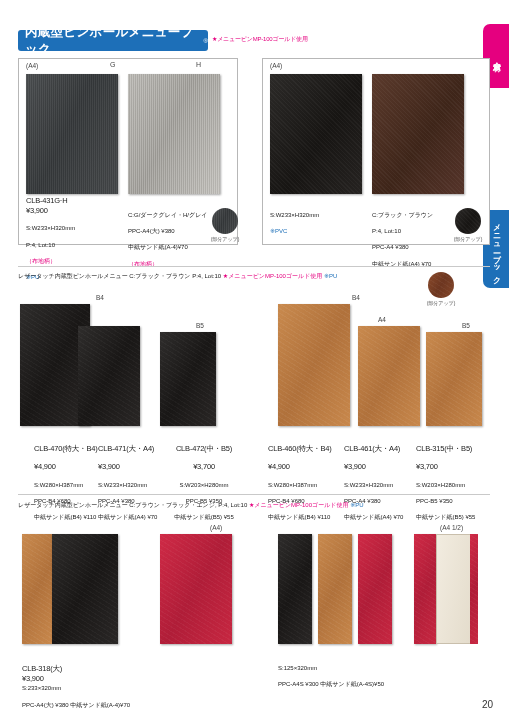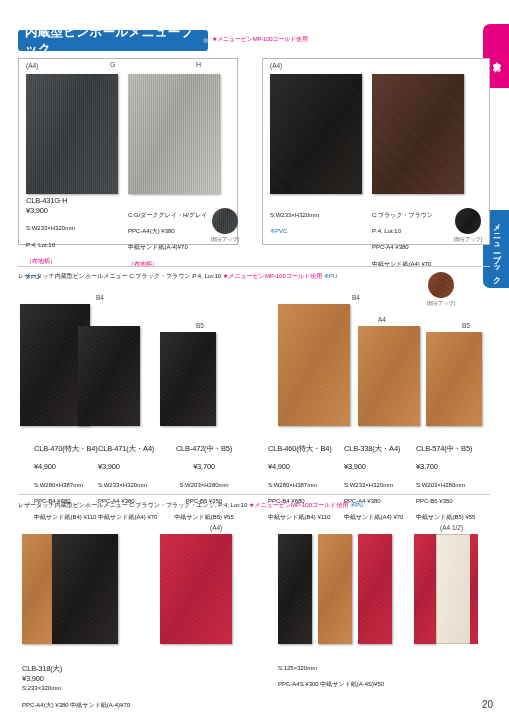--- a/index.html
+++ b/index.html
@@ -229,28 +229,28 @@
   <div class="swatch-cap" style="left:424px;top:300px;width:34px;">(部分アップ)</div>
 
   <div class="spec" style="left:268px;top:436px;width:68px;">
     <div class="code">CLB-460(特大・B4)</div>
     <div class="code">¥4,900</div>
     <div>S:W280×H387mm</div>
     <div>PPC-B4            ¥680</div>
     <div>中紙サンド紙(B4) ¥110</div>
   </div>
   <div class="spec" style="left:344px;top:436px;width:64px;">
-    <div class="code">CLB-338(大・A4)</div>
+    <div class="code">CLB-461(大・A4)</div>
     <div class="code">¥3,900</div>
     <div>S:W233×H320mm</div>
     <div>PPC-A4            ¥380</div>
     <div>中紙サンド紙(A4) ¥70</div>
   </div>
   <div class="spec" style="left:416px;top:436px;width:64px;">
-    <div class="code">CLB-574(中・B5)</div>
+    <div class="code">CLB-315(中・B5)</div>
     <div class="code">¥3,700</div>
     <div>S:W203×H280mm</div>
     <div>PPC-B5            ¥350</div>
     <div>中紙サンド紙(B5) ¥55</div>
   </div>
 
   <div class="divider" style="top:494px;"></div>
   <div class="sec-note" style="left:18px;top:501px;">
     <span>レザータッチ内蔵型ピンホールメニュー   C:ブラウン・ブラック・エンジ, P:4, Lot:10</span>
     <span class="pink">★メニューピンMP-100ゴールド使用</span>

